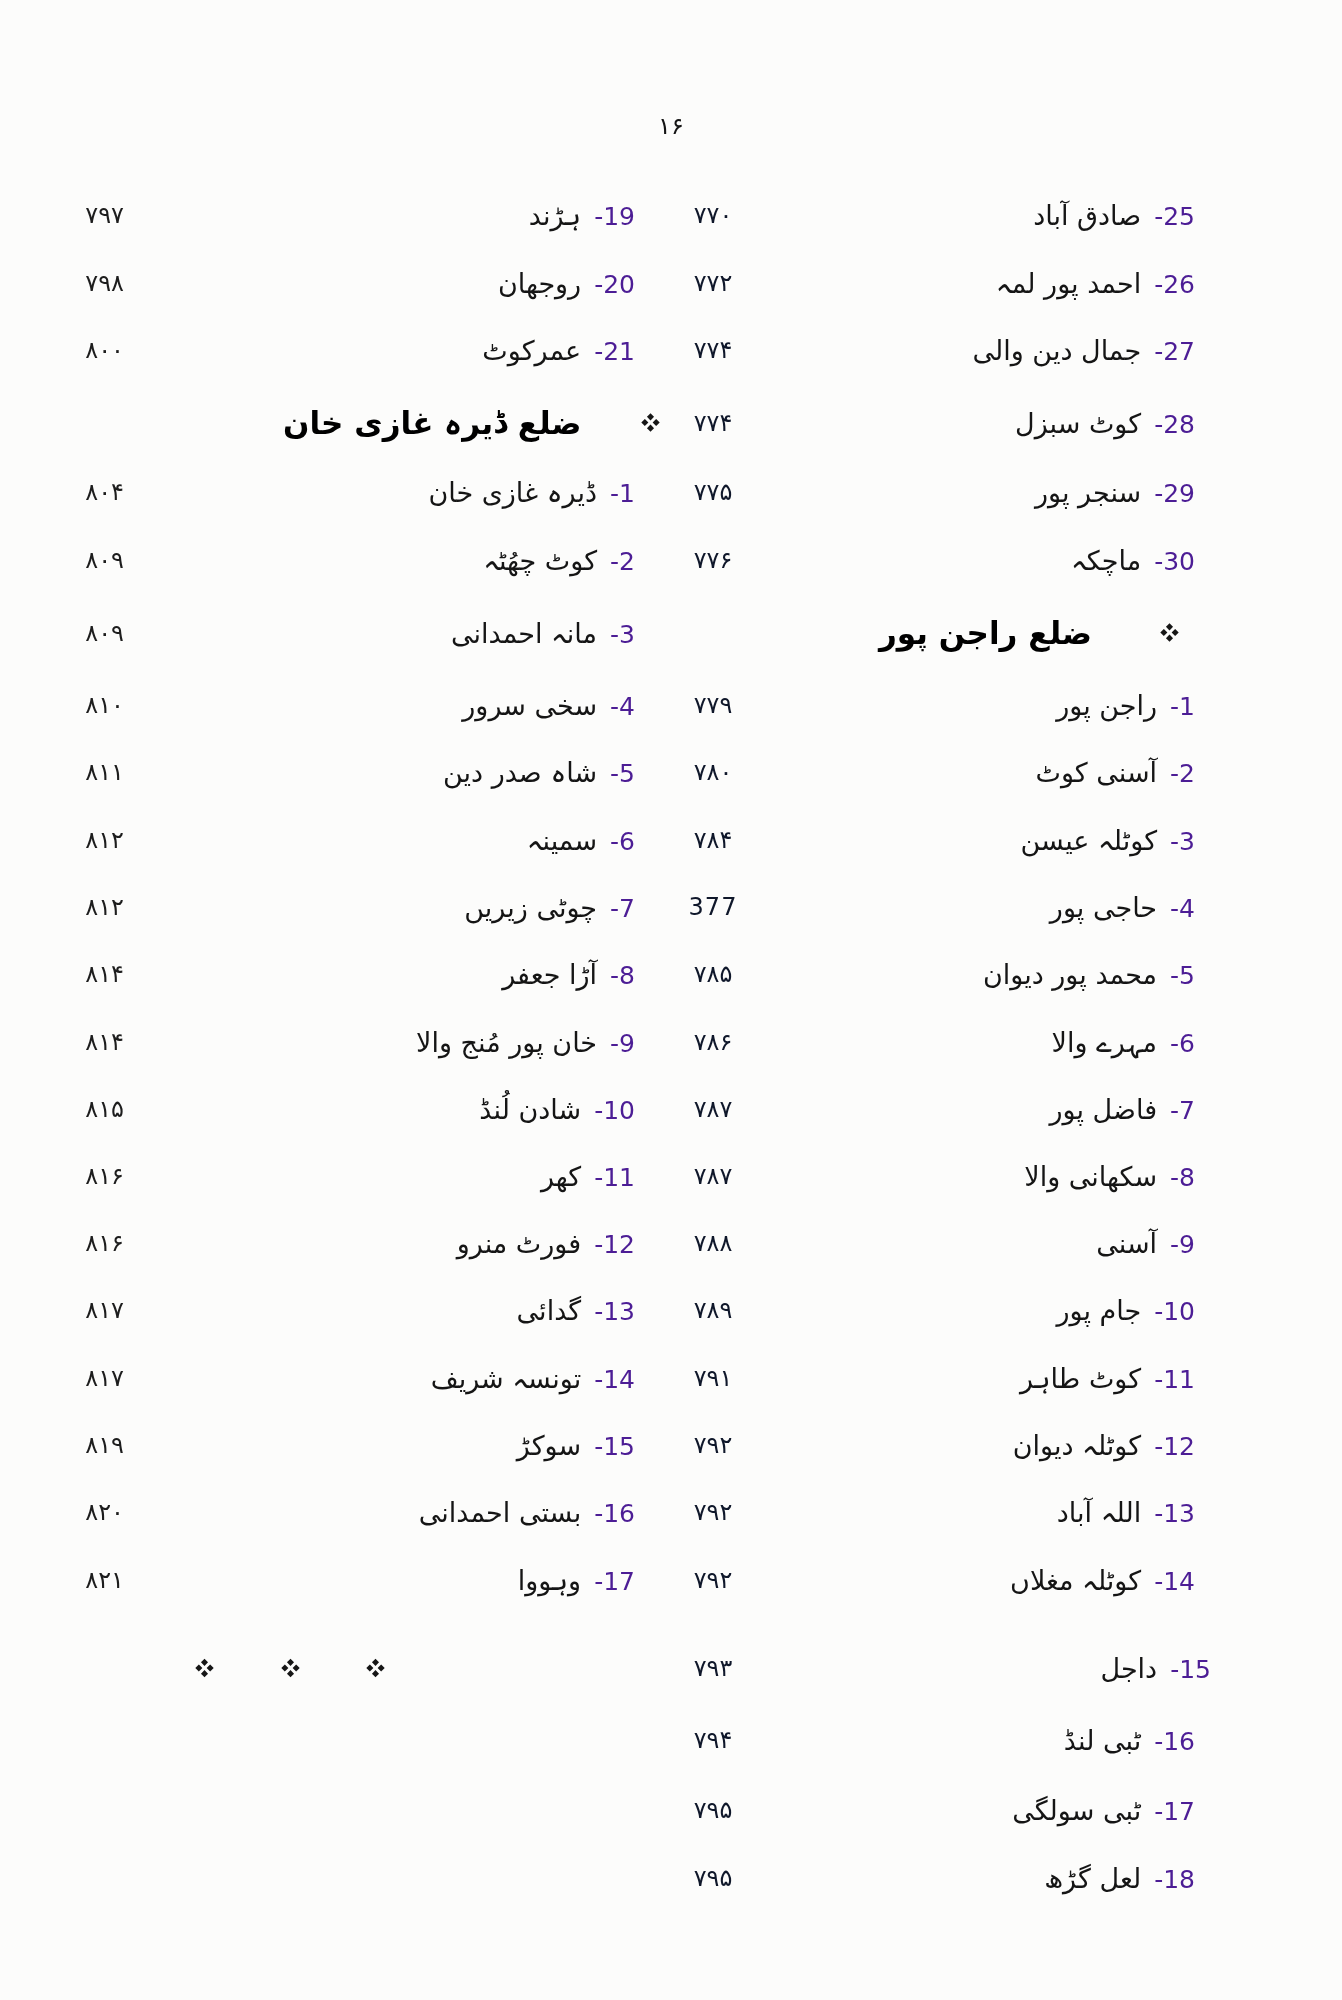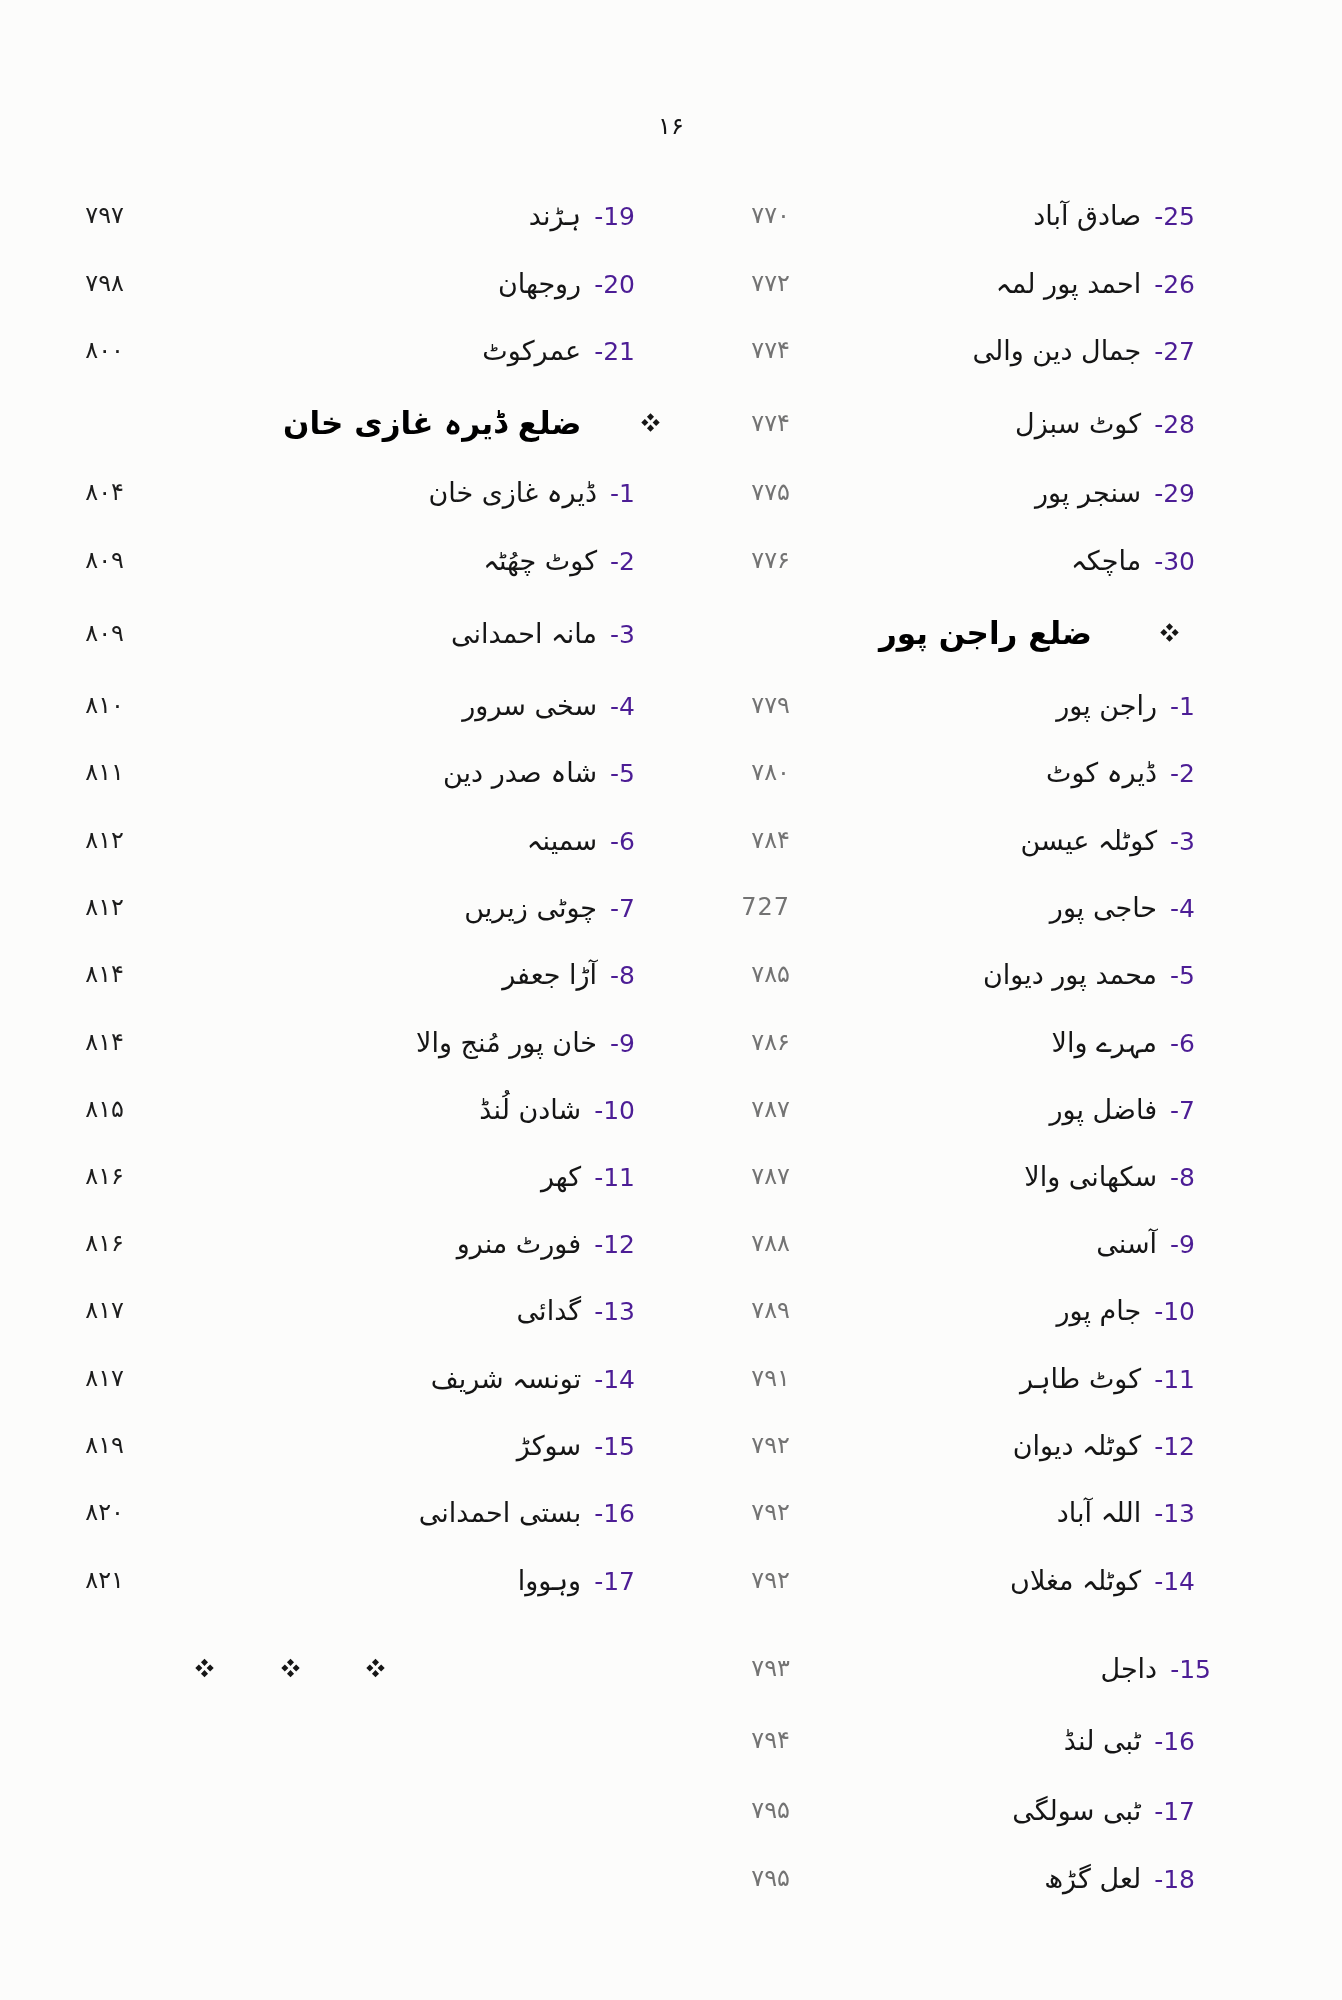--- a/index.html
+++ b/index.html
@@ -14,21 +14,21 @@
   }
   .row{position:absolute;left:0;width:100%;height:52px;}
   
   .pg-far{
     position:absolute;left:26px;width:98px;top:50%;transform:translateY(-50%);
     text-align:right;font-size:24px;letter-spacing:1px;color:#1d1d1d;
   }
   
   .pg-mid{
     position:absolute;left:636px;width:154px;top:50%;transform:translateY(-50%);
-    text-align:right;font-size:24px;letter-spacing:1px;color:#737373;
+    text-align:center;font-size:24px;letter-spacing:1px;color:#0f172a;
   }
   
   .entry{
     position:absolute;top:50%;transform:translateY(-50%);
     direction:rtl;display:flex;align-items:baseline;gap:13px;white-space:nowrap;
   }
   .entry.right{right:147px;}
   .entry.left{right:707px;}
   .entry .no{font-size:25px;color:#4c1d95;}
   .entry .nm{font-size:27px;color:#151515;}
@@ -156,42 +156,42 @@
       <span class="pg-far">۸۱۰</span>
       <div class="entry left">
         <span class="no">4-</span>
         <span class="nm">سخی سرور</span>
       </div>
     </div>
     <div class="row" style="top: 746px;">
       <span class="pg-mid">۷۸۰</span>
       <div class="entry right">
         <span class="no">2-</span>
-        <span class="nm">ڈیرہ کوٹ</span>
+        <span class="nm">آسنی کوٹ</span>
       </div>
       <span class="pg-far">۸۱۱</span>
       <div class="entry left">
         <span class="no">5-</span>
         <span class="nm">شاہ صدر دین</span>
       </div>
     </div>
     <div class="row" style="top: 814px;">
       <span class="pg-mid">۷۸۴</span>
       <div class="entry right">
         <span class="no">3-</span>
         <span class="nm">کوٹلہ عیسن</span>
       </div>
       <span class="pg-far">۸۱۲</span>
       <div class="entry left">
         <span class="no">6-</span>
         <span class="nm">سمینہ</span>
       </div>
     </div>
     <div class="row" style="top: 881px;">
-      <span class="pg-mid">727</span>
+      <span class="pg-mid">377</span>
       <div class="entry right">
         <span class="no">4-</span>
         <span class="nm">حاجی پور</span>
       </div>
       <span class="pg-far">۸۱۲</span>
       <div class="entry left">
         <span class="no">7-</span>
         <span class="nm">چوٹی زیریں</span>
       </div>
     </div>

